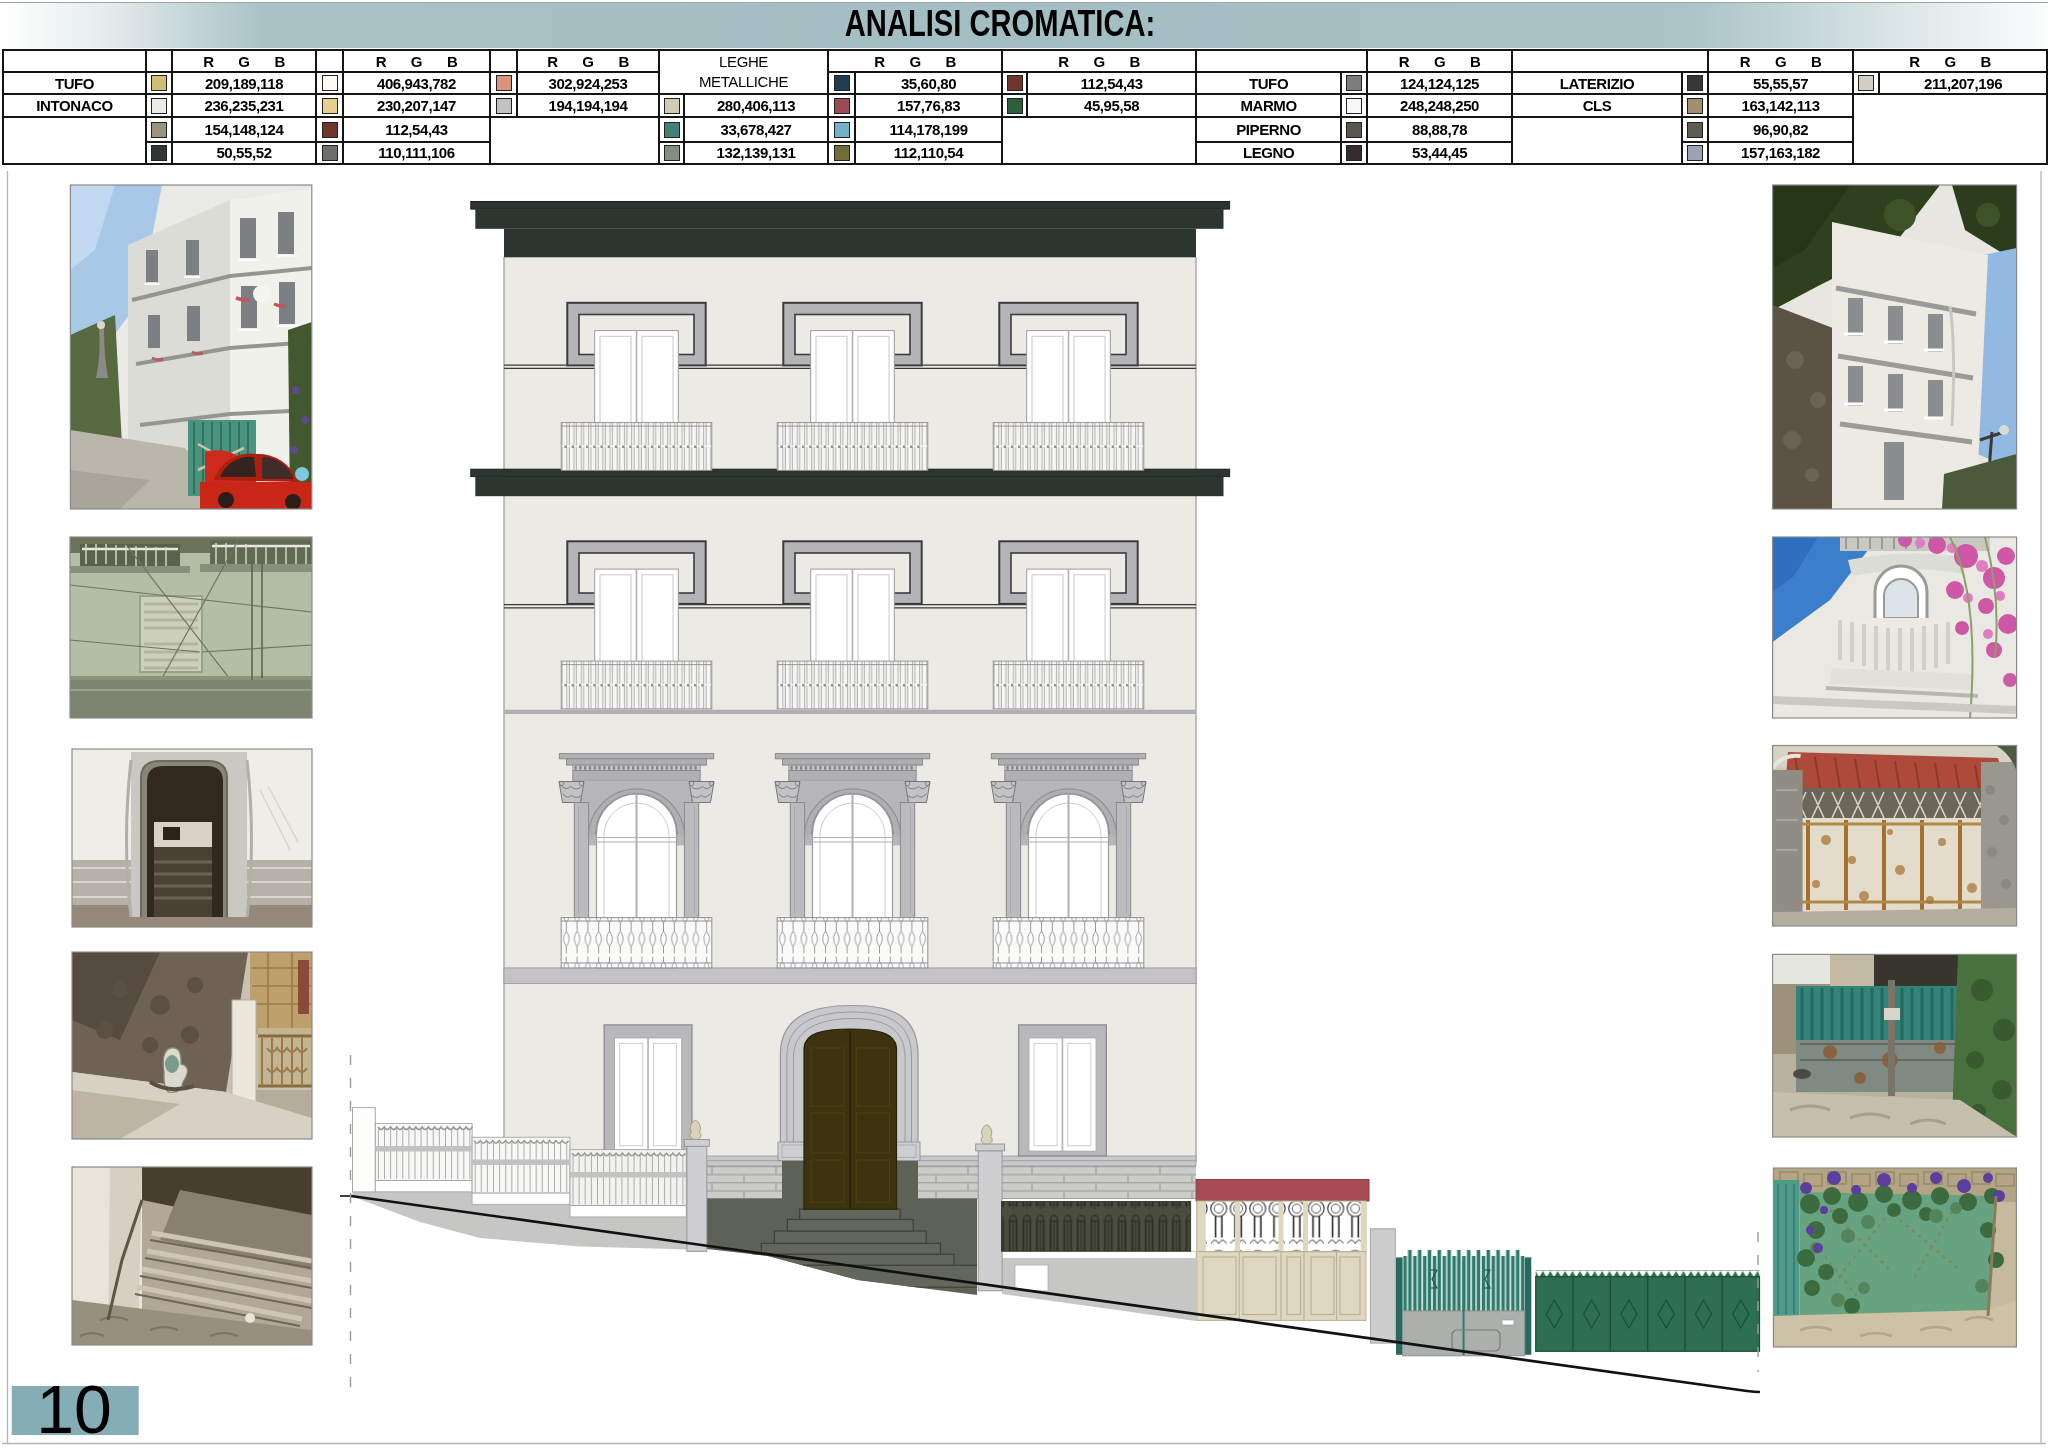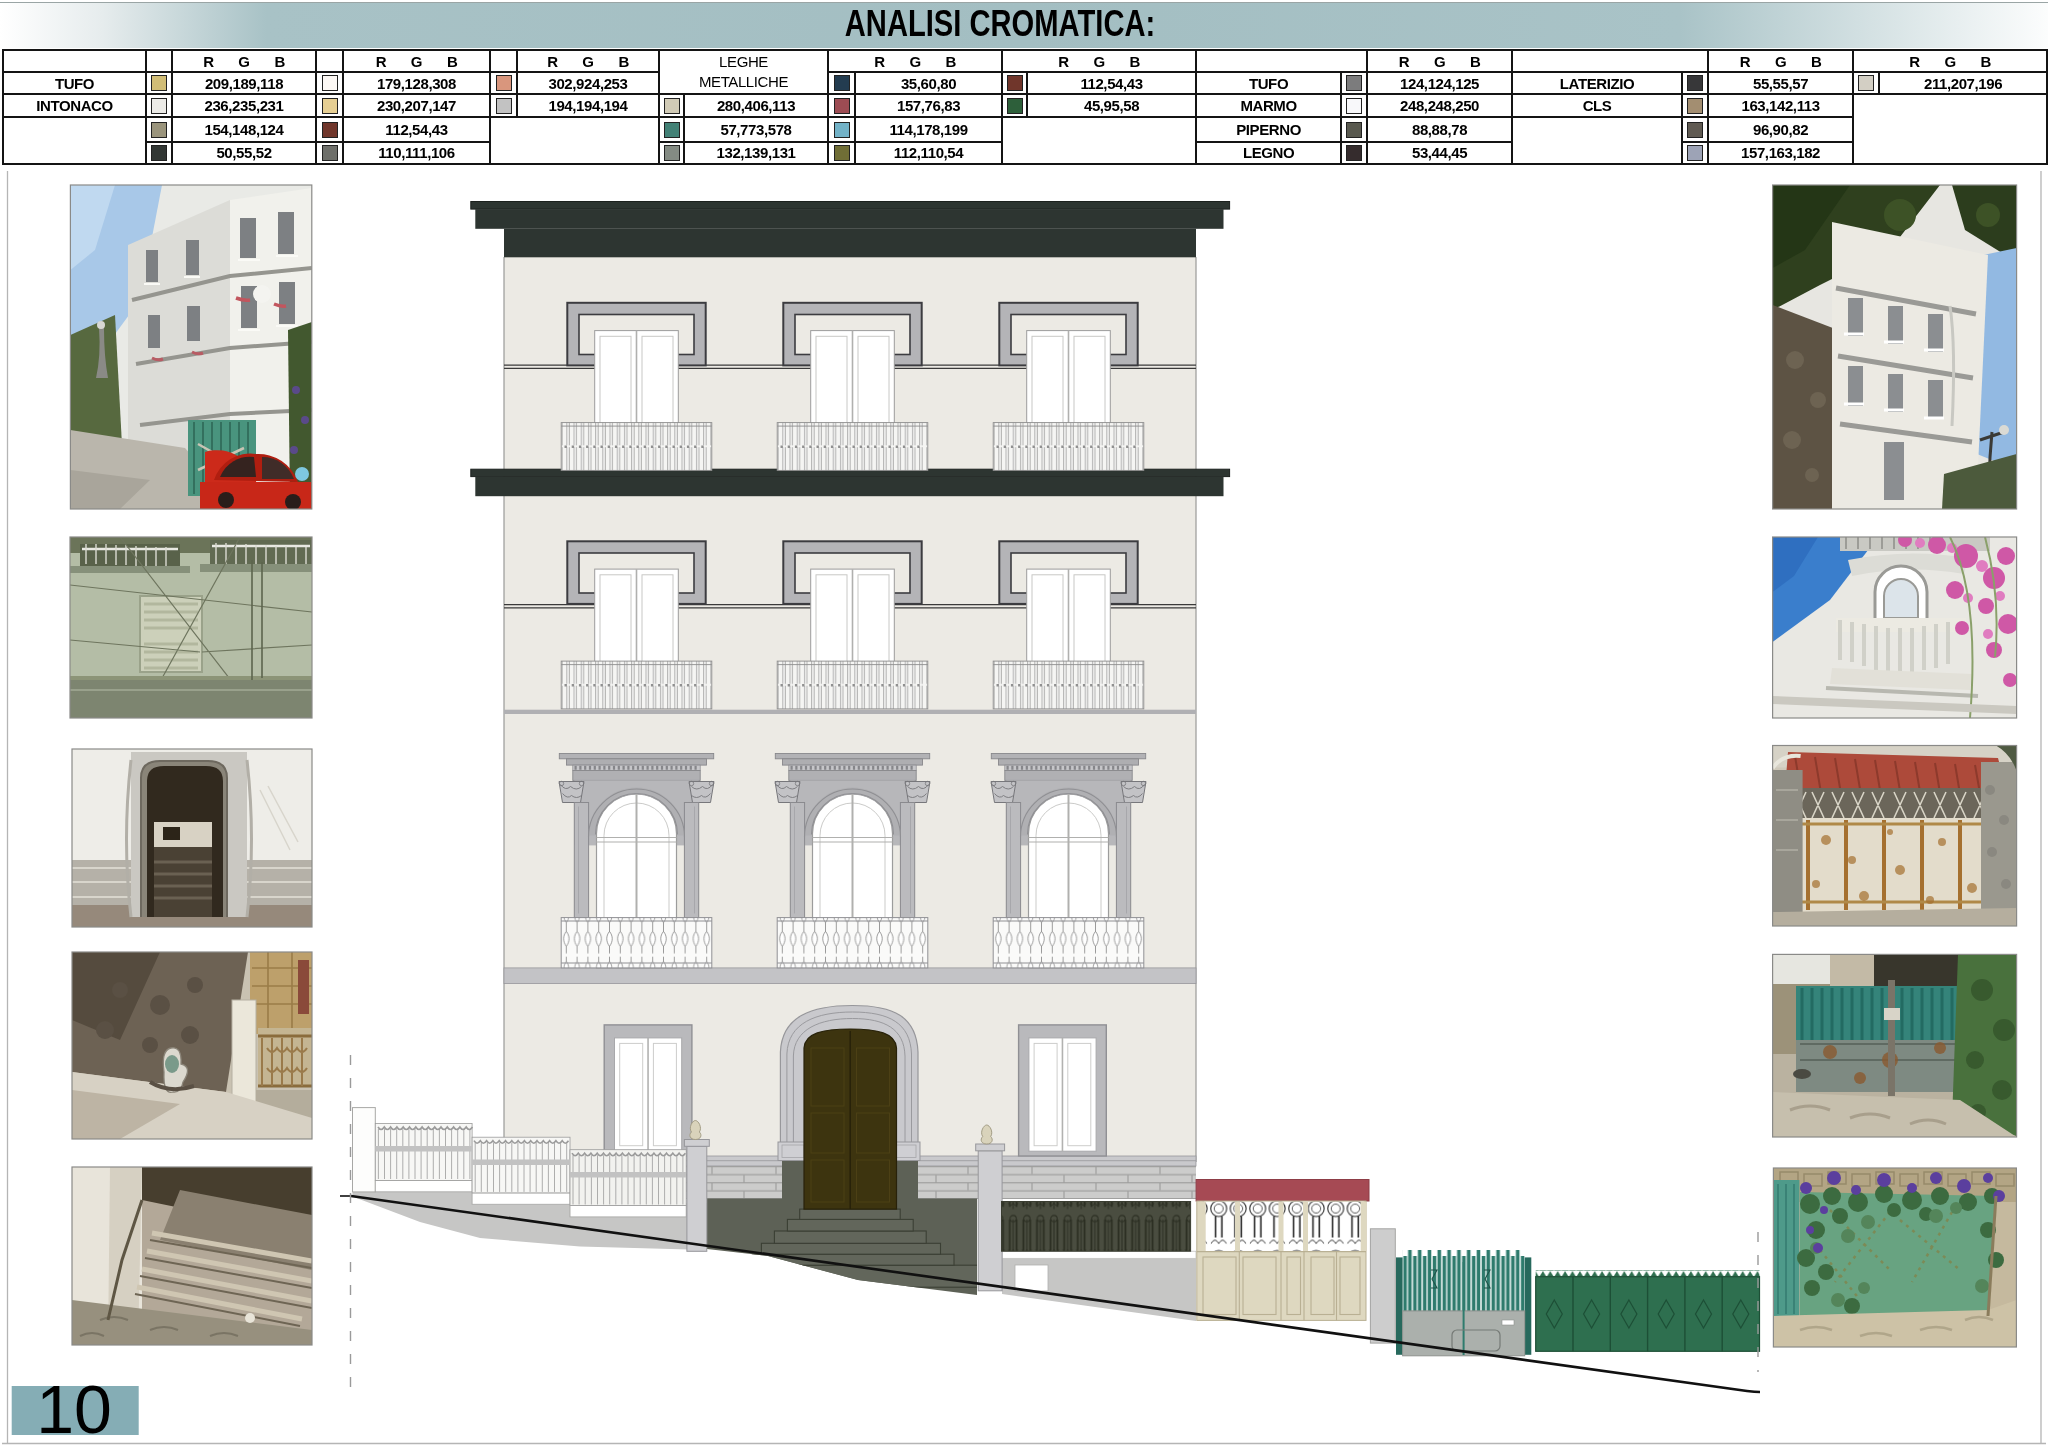--- a/index.html
+++ b/index.html
@@ -65,21 +65,21 @@
 </tr>
 <tr style="height:22px">
 <td>TUFO</td>
         <td>
           <div class="sw" style="background:rgb(209,189,118)"></div>
         </td>
         <td>209,189,118</td>
 <td>
           <div class="sw" style="background:rgb(253,249,245)"></div>
         </td>
-        <td>179,128,308</td>
+        <td>406,943,782</td>
 <td>
           <div class="sw" style="background:rgb(217,150,125)"></div>
         </td>
         <td>302,924,253</td>
 <td>
           <div class="sw" style="background:rgb(35,60,80)"></div>
         </td>
         <td>35,60,80</td>
 <td>
           <div class="sw" style="background:rgb(112,54,43)"></div>
@@ -145,21 +145,21 @@
         </td>
         <td>154,148,124</td>
 <td>
           <div class="sw" style="background:rgb(112,54,43)"></div>
         </td>
         <td>112,54,43</td>
 <td colspan="2" rowspan="2"></td>
 <td>
           <div class="sw" style="background:rgb(66,129,118)"></div>
         </td>
-        <td>57,773,578</td>
+        <td>33,678,427</td>
 <td>
           <div class="sw" style="background:rgb(114,178,199)"></div>
         </td>
         <td>114,178,199</td>
 <td colspan="2" rowspan="2"></td>
 <td>PIPERNO</td>
         <td>
           <div class="sw" style="background:rgb(88,88,78)"></div>
         </td>
         <td>88,88,78</td>

